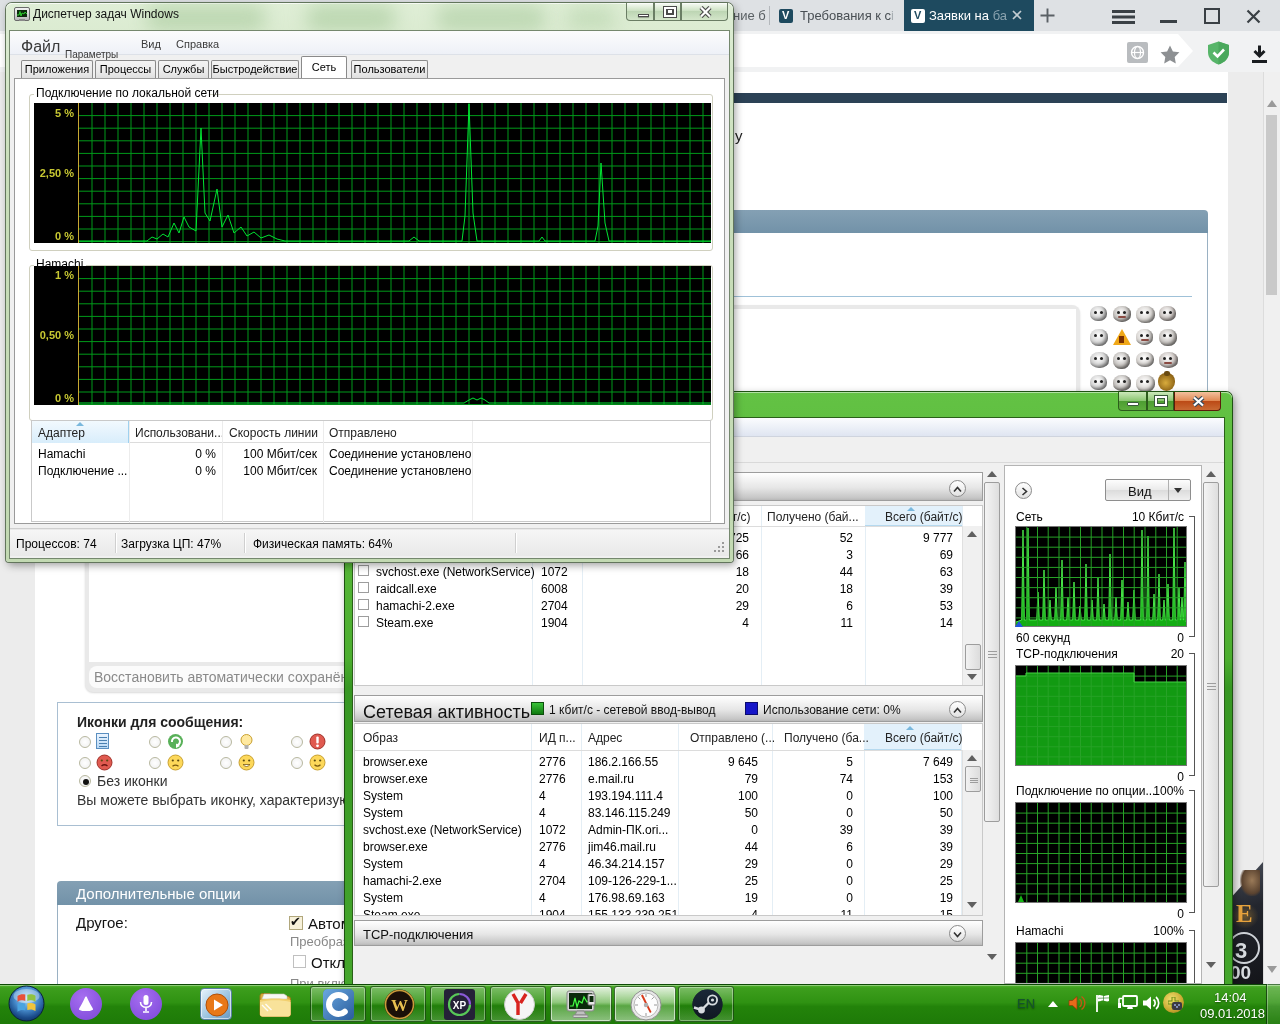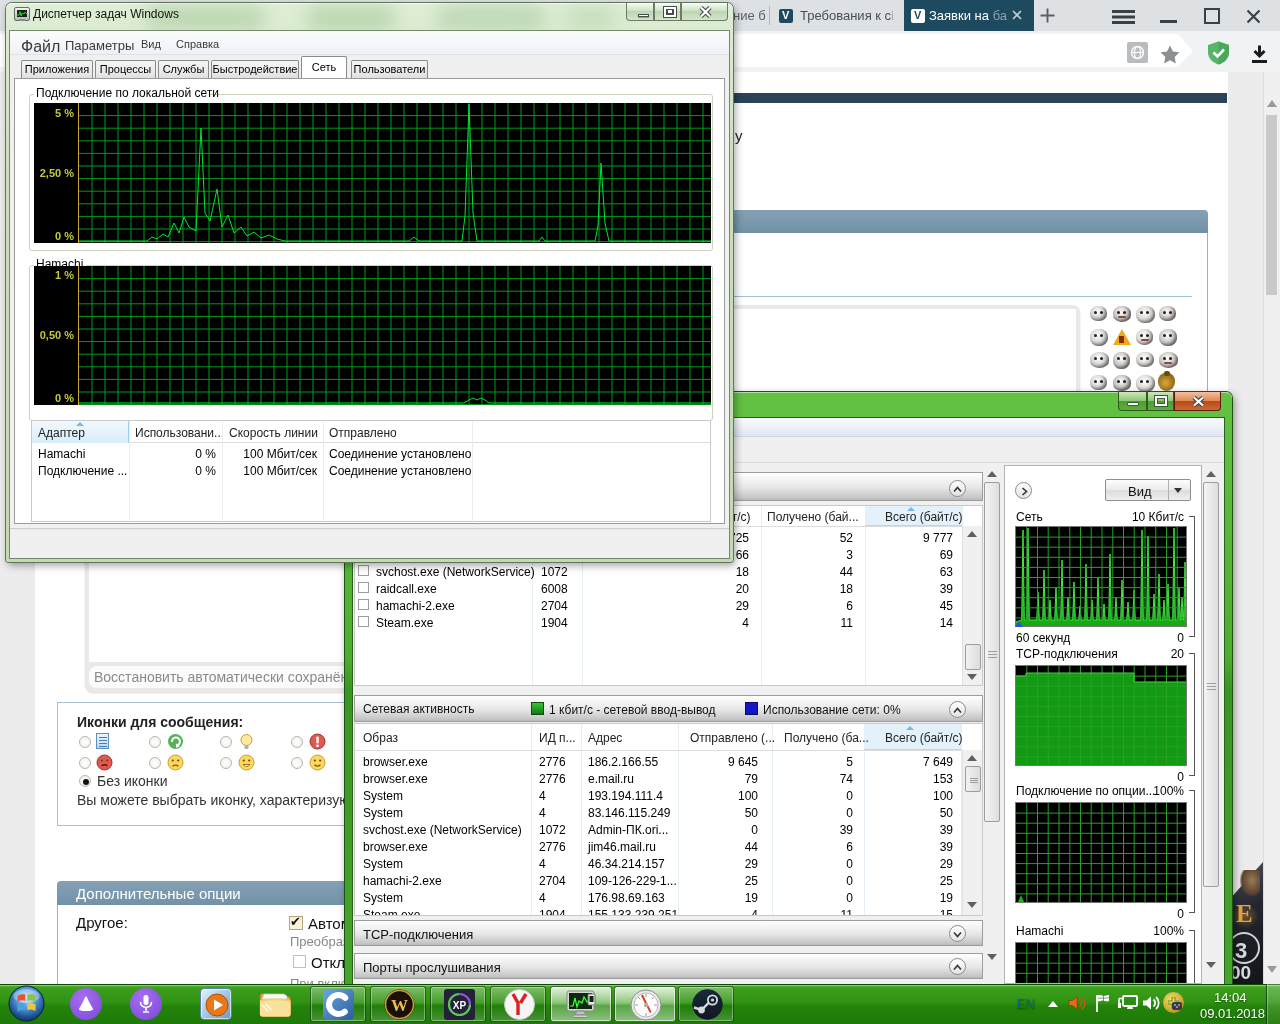--- a/index.html
+++ b/index.html
@@ -252,35 +252,35 @@
       <div class="tx" style="left:21px;top:76px;font-size:12px;color:#000;">raidcall.exe</div>
       <div class="tx" style="left:186px;top:76px;font-size:12px;color:#000;">6008</div>
       <div class="tx" style="left:0px;top:76px;font-size:12px;color:#000;left:auto;right:233px">20</div>
       <div class="tx" style="left:0px;top:76px;font-size:12px;color:#000;left:auto;right:129px">18</div>
       <div class="tx" style="left:0px;top:76px;font-size:12px;color:#000;left:auto;right:29px">39</div>
       <div class="ab" style="left:3px;top:93px;width:11px;height:11px;border:1px solid #9d9d9d;background:#fff"></div>
       <div class="tx" style="left:21px;top:93px;font-size:12px;color:#000;">hamachi-2.exe</div>
       <div class="tx" style="left:186px;top:93px;font-size:12px;color:#000;">2704</div>
       <div class="tx" style="left:0px;top:93px;font-size:12px;color:#000;left:auto;right:233px">29</div>
       <div class="tx" style="left:0px;top:93px;font-size:12px;color:#000;left:auto;right:129px">6</div>
-      <div class="tx" style="left:0px;top:93px;font-size:12px;color:#000;left:auto;right:29px">45</div>
+      <div class="tx" style="left:0px;top:93px;font-size:12px;color:#000;left:auto;right:29px">53</div>
       <div class="ab" style="left:3px;top:110px;width:11px;height:11px;border:1px solid #9d9d9d;background:#fff"></div>
       <div class="tx" style="left:21px;top:110px;font-size:12px;color:#000;">Steam.exe</div>
       <div class="tx" style="left:186px;top:110px;font-size:12px;color:#000;">1904</div>
       <div class="tx" style="left:0px;top:110px;font-size:12px;color:#000;left:auto;right:233px">4</div>
       <div class="tx" style="left:0px;top:110px;font-size:12px;color:#000;left:auto;right:129px">11</div>
       <div class="tx" style="left:0px;top:110px;font-size:12px;color:#000;left:auto;right:29px">14</div>
       <div class="ab" style="left:607px;top:20px;width:22px;height:159px;background:#f0f0f0;border-left:1px solid #e0e0e0">
         <div class="ab" style="left:4px;top:5px;width:0;height:0;border-left:5px solid transparent;border-right:5px solid transparent;border-bottom:6px solid #606060"></div>
         <div class="ab" style="left:2px;top:118px;width:16px;height:26px;background:linear-gradient(90deg,#f2f2f2,#dcdcdc);border:1px solid #9d9d9d;border-radius:2px"></div>
         <div class="ab" style="left:4px;top:148px;width:0;height:0;border-left:5px solid transparent;border-right:5px solid transparent;border-top:6px solid #606060"></div>
       </div>
     </div>
     <div class="ab" style="left:1px;top:277px;width:629px;height:27px;background:linear-gradient(#ffffff,#e6e6e6 55%,#c6c6c6 92%,#b8b8b8);border:1px solid #9d9d9d;">
-      <div class="tx" style="left:8px;top:6px;font-size:12px;color:#111;">Сетевая активность</div>
+      <div class="tx" style="left:8px;top:6px;font-size:18px;color:#111;">Сетевая активность</div>
       <div class="ab" style="left:176px;top:6px;width:13px;height:13px;background:linear-gradient(#39c239,#0f7a0f);border:1px solid #0a4d0a"></div>
       <div class="tx" style="left:194px;top:7px;font-size:12px;color:#111;">1 кбит/с - сетевой ввод-вывод</div>
       <div class="ab" style="left:390px;top:6px;width:13px;height:13px;background:#1515c8;border:1px solid #0a0a6e"></div>
       <div class="tx" style="left:408px;top:7px;font-size:12px;color:#111;">Использование сети: 0%</div>
       <div class="ab" style="left:594px;top:5px;width:17px;height:17px;border:1px solid #8a8a8a;border-radius:50%;background:linear-gradient(#fff,#e2e2e2)">
         <svg class="ab" style="left:3px;top:5px" width="9" height="7" viewBox="0 0 9 7">
           <path d="M1 5.5 L4.5 1.5 L8 5.5" stroke="#333" stroke-width="1.6" fill="none"></path>
         </svg>
       </div>
     </div>
@@ -369,28 +369,20 @@
       </div>
     </div>
     <div class="ab" style="left:1px;top:502px;width:629px;height:26px;background:linear-gradient(#ffffff,#e6e6e6 55%,#c6c6c6 92%,#b8b8b8);border:1px solid #9d9d9d;">
       <div class="tx" style="left:8px;top:6px;font-size:13px;color:#111;">TCP-подключения</div>
       <div class="ab" style="left:594px;top:4px;width:17px;height:17px;border:1px solid #8a8a8a;border-radius:50%;background:linear-gradient(#fff,#e2e2e2)">
         <svg class="ab" style="left:3px;top:5px" width="9" height="7" viewBox="0 0 9 7">
           <path d="M1 1.5 L4.5 5.5 L8 1.5" stroke="#333" stroke-width="1.6" fill="none"></path>
         </svg>
       </div>
     </div>
-    <div class="ab" style="left:1px;top:535px;width:629px;height:26px;background:linear-gradient(#ffffff,#e6e6e6 55%,#c6c6c6 92%,#b8b8b8);border:1px solid #9d9d9d;">
-      <div class="tx" style="left:8px;top:6px;font-size:13px;color:#111;">Порты прослушивания</div>
-      <div class="ab" style="left:594px;top:4px;width:17px;height:17px;border:1px solid #8a8a8a;border-radius:50%;background:linear-gradient(#fff,#e2e2e2)">
-        <svg class="ab" style="left:3px;top:5px" width="9" height="7" viewBox="0 0 9 7">
-          <path d="M1 5.5 L4.5 1.5 L8 5.5" stroke="#333" stroke-width="1.6" fill="none"></path>
-        </svg>
-      </div>
-    </div>
     <div class="ab" style="left:631px;top:47px;width:17px;height:501px;background:#f0f0f0">
       <div class="ab" style="left:3px;top:6px;width:0;height:0;border-left:5px solid transparent;border-right:5px solid transparent;border-bottom:6px solid #606060"></div>
       <div class="ab" style="left:0px;top:17px;width:16px;height:340px;background:linear-gradient(90deg,#f4f4f4,#dedede);border:1px solid #9d9d9d;border-radius:2px">
         <div class="ab" style="left:3px;top:168px;width:9px;height:1px;background:#9d9d9d;box-shadow:0 3px 0 #9d9d9d,0 6px 0 #9d9d9d"></div>
       </div>
       <div class="ab" style="left:3px;top:489px;width:0;height:0;border-left:5px solid transparent;border-right:5px solid transparent;border-top:6px solid #606060"></div>
     </div>
     <div class="ab" style="left:651px;top:47px;width:198px;height:519px;background:#fff;border:1px solid #b4b4b4;overflow:hidden">
       <div class="ab" style="left:10px;top:16px;width:17px;height:17px;border:1px solid #8a8a8a;border-radius:50%;background:linear-gradient(#fff,#e2e2e2)">
         <svg class="ab" style="left:5px;top:4px" width="7" height="9" viewBox="0 0 7 9">
@@ -479,21 +471,21 @@
   </div>
 <div class="ab" style="left:681px;top:3px;width:47px;height:18px;border-radius:0 0 4px 0;background:linear-gradient(rgba(255,255,255,.75),rgba(190,215,180,.5) 45%,rgba(150,185,140,.45) 50%,rgba(205,225,195,.6));border:1px solid #6a7d64;border-top:none;">
     <svg class="ab" style="left:17px;top:3px" width="13" height="12" viewBox="0 0 13 12">
       <path d="M2 1.5 L11 10.5 M11 1.5 L2 10.5" stroke="#4a4a4a" stroke-width="4.4"></path>
       <path d="M2 1.5 L11 10.5 M11 1.5 L2 10.5" stroke="#fff" stroke-width="2.2"></path>
     </svg>
   </div>
 <div class="ab" style="left:10px;top:31px;width:719px;height:527px;background:#f0f0f0;box-shadow:0 0 0 1px #75886e">
     <div class="ab" style="left:0;top:0;width:719px;height:24px;background:linear-gradient(#fcfcfd,#eef1f7);border-bottom:1px solid #dde1e8"></div>
     <div class="tx" style="left:11px;top:7px;font-size:16px;color:#3a3a3a;">Файл</div>
-    <div class="tx" style="left:55px;top:7px;font-size:13px;color:#3a3a3a;">Параметры</div>
+    <div class="tx" style="left:55px;top:18px;font-size:10px;color:#3a3a3a;">Параметры</div>
     <div class="tx" style="left:131px;top:7px;font-size:11px;color:#3a3a3a;">Вид</div>
     <div class="tx" style="left:166px;top:7px;font-size:11px;color:#3a3a3a;">Справка</div>
     <div class="ab" style="left:11px;top:29px;width:72px;height:18px;background:linear-gradient(#f4f4f4,#ebebeb 60%,#dfdfdf);border:1px solid #8a8a8a;border-bottom:none;border-radius:2px 2px 0 0">
       <div class="tx" style="left:0;top:2px;width:70px;text-align:center;font-size:11px;color:#000">Приложения</div>
     </div>
     <div class="ab" style="left:85px;top:29px;width:61px;height:18px;background:linear-gradient(#f4f4f4,#ebebeb 60%,#dfdfdf);border:1px solid #8a8a8a;border-bottom:none;border-radius:2px 2px 0 0">
       <div class="tx" style="left:0;top:2px;width:59px;text-align:center;font-size:11px;color:#000">Процессы</div>
     </div>
     <div class="ab" style="left:148px;top:29px;width:51px;height:18px;background:linear-gradient(#f4f4f4,#ebebeb 60%,#dfdfdf);border:1px solid #8a8a8a;border-bottom:none;border-radius:2px 2px 0 0">
       <div class="tx" style="left:0;top:2px;width:49px;text-align:center;font-size:11px;color:#000">Службы</div>
@@ -552,20 +544,34 @@
         <div class="tx" style="left:0px;top:26px;font-size:12px;color:#000;left:auto;right:494px">0 %</div>
         <div class="tx" style="left:0px;top:26px;font-size:12px;color:#000;left:auto;right:393px">100 Мбит/сек</div>
         <div class="tx" style="left:297px;top:26px;font-size:12px;color:#000;">Соединение установлено</div>
         <div class="tx" style="left:6px;top:43px;font-size:12px;color:#000;">Подключение ...</div>
         <div class="tx" style="left:0px;top:43px;font-size:12px;color:#000;left:auto;right:494px">0 %</div>
         <div class="tx" style="left:0px;top:43px;font-size:12px;color:#000;left:auto;right:393px">100 Мбит/сек</div>
         <div class="tx" style="left:297px;top:43px;font-size:12px;color:#000;">Соединение установлено</div>
       </div>
     </div>
     <div class="ab" style="left:0;top:497px;width:719px;height:2px;background:#e9e9e9;border-top:1px solid #cfcfcf"></div>
+    <div class="ab" style="left:0;top:499px;width:719px;height:26px;background:linear-gradient(#f6f6f6,#e9e9e9)">
+      <div class="tx" style="left:6px;top:7px;font-size:12px;color:#000;">Процессов: 74</div>
+      <div class="tx" style="left:111px;top:7px;font-size:12px;color:#000;">Загрузка ЦП: 47%</div>
+      <div class="tx" style="left:243px;top:7px;font-size:12px;color:#000;">Физическая память: 64%</div>
+      <div class="ab" style="left:105px;top:3px;width:1px;height:20px;background:#cfcfcf;box-shadow:1px 0 0 #fff"></div>
+      <div class="ab" style="left:234px;top:3px;width:1px;height:20px;background:#cfcfcf;box-shadow:1px 0 0 #fff"></div>
+      <div class="ab" style="left:505px;top:3px;width:1px;height:20px;background:#cfcfcf;box-shadow:1px 0 0 #fff"></div>
+      <div class="ab" style="left:712px;top:20px;width:2px;height:2px;background:#9a9a9a"></div>
+      <div class="ab" style="left:708px;top:20px;width:2px;height:2px;background:#9a9a9a"></div>
+      <div class="ab" style="left:704px;top:20px;width:2px;height:2px;background:#9a9a9a"></div>
+      <div class="ab" style="left:712px;top:16px;width:2px;height:2px;background:#9a9a9a"></div>
+      <div class="ab" style="left:708px;top:16px;width:2px;height:2px;background:#9a9a9a"></div>
+      <div class="ab" style="left:712px;top:12px;width:2px;height:2px;background:#9a9a9a"></div>
+    </div>
   </div>
 
 <div class="ab" style="left:0;top:984px;width:1280px;height:40px;background:linear-gradient(#53b52e 0%,#3d9e1d 8%,#2f9212 45%,#23830a 55%,#1e7a08 100%);border-top:1px solid #0e4a06;box-shadow:inset 0 1px 0 rgba(255,255,255,.35)"></div>
 <svg class="ab" style="left:8px;top:985px" width="37" height="37" viewBox="0 0 37 37">
 <defs>
       <radialGradient id="orb" cx="50%" cy="35%" r="70%">
 <stop offset="0%" stop-color="#b8e0f8"></stop>
         <stop offset="45%" stop-color="#4a90d0"></stop>
         <stop offset="80%" stop-color="#1a4a88"></stop>
         <stop offset="100%" stop-color="#0e2f5e"></stop>
@@ -672,21 +678,21 @@
           <stop offset="0" stop-color="#1b2838"></stop>
           <stop offset="1" stop-color="#101822"></stop>
         </linearGradient>
       </defs>
 <circle cx="20.5" cy="11" r="4.6" fill="none" stroke="#d8dce0" stroke-width="1.8"></circle>
 <circle cx="20.5" cy="11" r="1.6" fill="#d8dce0"></circle>
 <circle cx="9.5" cy="21" r="3.4" fill="#d8dce0"></circle>
 <path d="M2 18.5 L9.5 21 L17 13.5" stroke="#d8dce0" stroke-width="2.4" fill="none"></path>
     </svg>
   </div>
-<div class="tx" style="left:1017px;top:996px;font-size:13px;color:#0369a1;text-shadow:0 1px 2px rgba(0,0,0,.5)">EN</div>
+<div class="tx" style="left:1017px;top:996px;font-size:13px;color:#14532d;text-shadow:0 1px 2px rgba(0,0,0,.5)">EN</div>
 <div class="ab" style="left:1048px;top:1001px;width:0;height:0;border-left:5px solid transparent;border-right:5px solid transparent;border-bottom:6px solid #fff"></div>
 <svg class="ab" style="left:1068px;top:994px" width="20" height="18" viewBox="0 0 20 18">
 <path d="M1 6.5 L4.5 6.5 L9 2.5 L9 15.5 L4.5 11.5 L1 11.5 Z" fill="#e86a1a" stroke="#8a3a08" stroke-width=".7"></path>
 <path d="M11.5 5 A5 5 0 0 1 11.5 13 M13.5 2.5 A8 8 0 0 1 13.5 15.5" stroke="#c05a14" stroke-width="1.4" fill="none"></path>
   </svg>
 <svg class="ab" style="left:1094px;top:993px" width="18" height="20" viewBox="0 0 18 20">
 <path d="M3 2 L3 19" stroke="#fff" stroke-width="1.8"></path>
 <path d="M4 2.5 C7 1 9 4 12 2.5 L15 2 L15 8 C12 9.5 10 6.5 7 8 L4 8.5 Z" fill="#fff"></path>
 <path d="M9.5 2.2 L9.5 8.2 M4 5.3 L15 4.9" stroke="rgba(40,120,30,.8)" stroke-width=".8"></path>
   </svg>

